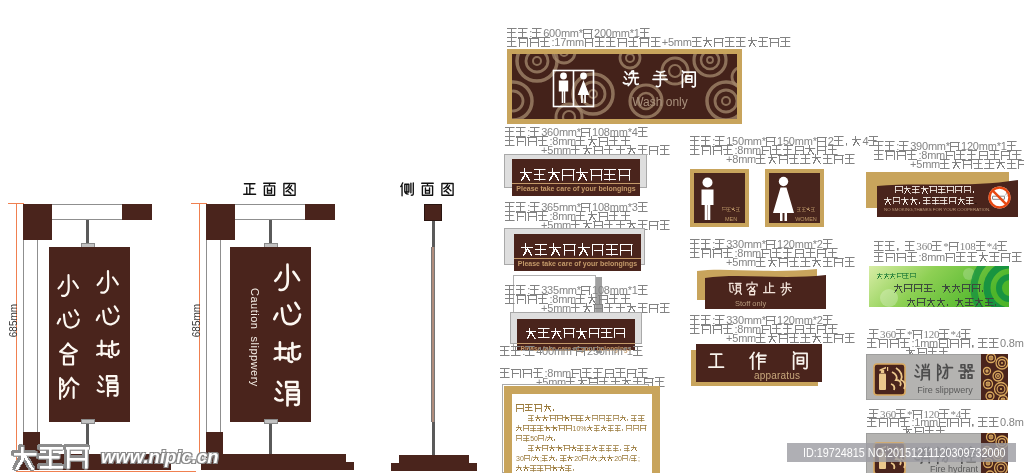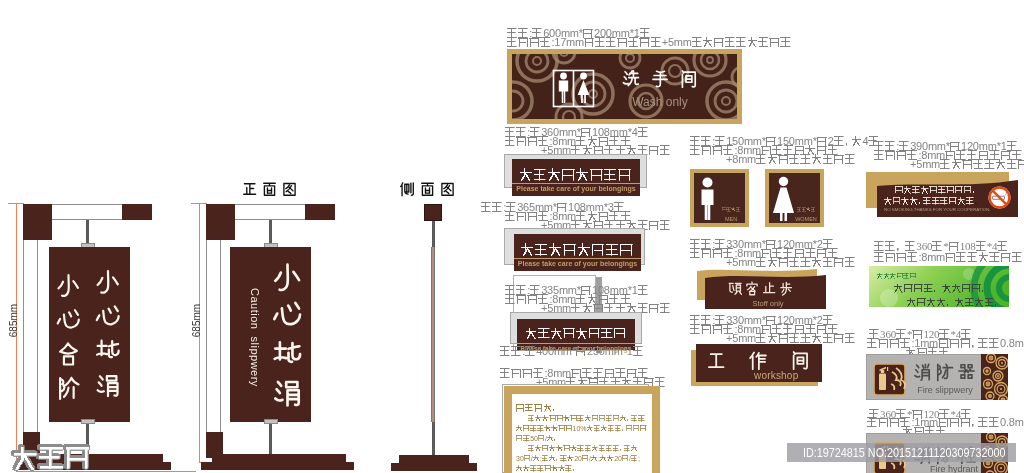--- a/index.html
+++ b/index.html
@@ -294,21 +294,21 @@
 <div class="ab" style="left:504px;top:154px;width:143px;height:34px;background:#dedede;border:1px solid #a9a9a9"></div>
 
 <div class="ab" style="left:512px;top:159px;width:128px;height:37px;background:#4a241c"></div>
 
 <div class="ab" style="left:519.4px;top:167px;--c:#fff;font-size:14px;white-space:nowrap"><i class="k kC"></i><i class="k kA"></i><i class="k kC"></i><i class="k kB"></i><i class="k kC"></i><i class="k kB"></i><i class="k kA"></i><i class="k kB"></i></div>
 
 <div class="ab" style="left:512px;top:182.5px;width:128px;height:1.5px;background:#c49a6a"></div>
 
 <div class="ab" style="left:512px;top:184.5px;width:128px;text-align:center;font-size:7px;font-weight:bold;color:#c49a6a;letter-spacing:0;white-space:nowrap">Please take care of your belongings</div>
 
-<div class="ab spec" style="left:481px;top:202px;"><i class="k kA"></i><i class="k kA"></i>:<i class="k kA"></i>365mm*<i class="k kB"></i>108mm*3<i class="k kA"></i></div>
+<div class="ab spec" style="left:505px;top:202px;"><i class="k kA"></i><i class="k kA"></i>:<i class="k kA"></i>365mm*<i class="k kB"></i>108mm*3<i class="k kA"></i></div>
 
 <div class="ab spec" style="left:505px;top:211px;"><i class="k kA"></i><i class="k kB"></i><i class="k kB"></i><i class="k kA"></i>:8mm<i class="k kA"></i><i class="k kC"></i><i class="k kB"></i><i class="k kA"></i><i class="k kA"></i></div>
 
 <div class="ab spec" style="left:541px;top:220px;">+5mm<i class="k kA"></i><i class="k kC"></i><i class="k kB"></i><i class="k kA"></i><i class="k kA"></i><i class="k kC"></i><i class="k kA"></i><i class="k kB"></i><i class="k kA"></i></div>
 
 <div class="ab" style="left:504px;top:228px;width:141px;height:37px;background:#dedede;border:1px solid #a9a9a9"></div>
 
 <div class="ab" style="left:514px;top:234px;width:127px;height:37px;background:#4a241c"></div>
 
 <div class="ab" style="left:520.9px;top:242px;--c:#fff;font-size:14px;white-space:nowrap"><i class="k kC"></i><i class="k kA"></i><i class="k kC"></i><i class="k kB"></i><i class="k kC"></i><i class="k kB"></i><i class="k kA"></i><i class="k kB"></i></div>
@@ -405,21 +405,21 @@
 <svg class="ab" style="left:744px;top:281px;color:#f3e4da" width="16" height="16">
       <use href="#g-ke"></use>
     </svg>
 <svg class="ab" style="left:761px;top:281px;color:#f3e4da" width="16" height="16">
       <use href="#g-zhi"></use>
     </svg>
 <svg class="ab" style="left:778px;top:281px;color:#f3e4da" width="16" height="16">
       <use href="#g-bu"></use>
     </svg>
 
-<div class="ab" style="left:735px;top:299px;width:66px;text-align:center;font-size:7.5px;color:#b89a7c">Stoff only</div>
+<div class="ab" style="left:735px;top:299px;width:66px;font-size:7.5px;color:#b89a7c">Stoff only</div>
 
 <div class="ab spec" style="left:690px;top:315px;"><i class="k kA"></i><i class="k kA"></i>:<i class="k kA"></i>330mm*<i class="k kB"></i>120mm*2<i class="k kA"></i></div>
 
 <div class="ab spec" style="left:690px;top:324px;"><i class="k kA"></i><i class="k kB"></i><i class="k kB"></i><i class="k kA"></i>:8mm<i class="k kB"></i><i class="k kA"></i><i class="k kA"></i><i class="k kB"></i><i class="k kA"></i><i class="k kB"></i><i class="k kA"></i></div>
 
 <div class="ab spec" style="left:726px;top:333px;">+5mm<i class="k kA"></i><i class="k kC"></i><i class="k kB"></i><i class="k kA"></i><i class="k kA"></i><i class="k kC"></i><i class="k kA"></i><i class="k kB"></i><i class="k kA"></i></div>
 
 <div class="ab" style="left:691px;top:350px;width:127px;height:36px;background:#c8a45c"></div>
 
 <div class="ab" style="left:696px;top:344px;width:126px;height:38px;background:#4a241c"></div>
@@ -427,21 +427,21 @@
 <svg class="ab" style="left:705px;top:350px;color:#f8f2ec" width="22" height="22">
       <use href="#g-gong"></use>
     </svg>
 <svg class="ab" style="left:747px;top:350px;color:#f8f2ec" width="22" height="22">
       <use href="#g-zuo"></use>
     </svg>
 <svg class="ab" style="left:789px;top:350px;color:#f8f2ec" width="22" height="22">
       <use href="#g-jian"></use>
     </svg>
 
-<div class="ab" style="left:754px;top:370px;font-size:10px;color:#c8a87c;letter-spacing:0.2px">workshop</div>
+<div class="ab" style="left:754px;top:370px;font-size:10px;color:#c8a87c;letter-spacing:0.2px">apparatus</div>
 
 <div class="ab spec" style="left:874px;top:141px;"><i class="k kA"></i><i class="k kA"></i>:<i class="k kA"></i>390mm*<i class="k kB"></i>120mm*1<i class="k kA"></i></div>
 
 <div class="ab spec" style="left:874px;top:150px;"><i class="k kA"></i><i class="k kB"></i><i class="k kB"></i><i class="k kA"></i>:8mm<i class="k kB"></i><i class="k kA"></i><i class="k kA"></i><i class="k kB"></i><i class="k kA"></i><i class="k kB"></i><i class="k kA"></i></div>
 
 <div class="ab spec" style="left:910px;top:159px;">+5mm<i class="k kA"></i><i class="k kC"></i><i class="k kB"></i><i class="k kA"></i><i class="k kA"></i><i class="k kC"></i><i class="k kA"></i><i class="k kB"></i><i class="k kA"></i></div>
 
 <div class="ab" style="left:866px;top:172px;width:143px;height:36px;background:#c8a45c"></div>
 
 <svg class="ab" style="left:877px;top:179px" width="141" height="38" viewBox="0 0 141 38">
@@ -651,12 +651,13 @@
     </svg>
 
 <div class="ab" style="left:912px;top:464px;width:66px;text-align:right;font-size:9px;color:#5a5a5a">Fire hydrant</div>
 
 <div class="ab" style="left:787px;top:443px;width:229px;height:19px;background:rgba(158,158,163,0.82)"></div>
 
 <div class="ab" style="left:803px;top:443px;height:19px;line-height:19.5px;font-size:13.5px;color:#fdfdfd;white-space:nowrap;transform:scaleX(0.8);transform-origin:0 50%">ID:19724815 NO:20151211120309732000</div>
 
 <div class="ab" style="left:13px;top:444px;--c:#fff;font-size:26px;font-style:italic;filter:drop-shadow(1.2px 0.6px 0 #8c8c8c) drop-shadow(-1.2px -0.6px 0 #8c8c8c) drop-shadow(0.6px -1.2px 0 #8c8c8c) drop-shadow(-0.6px 1.2px 0 #8c8c8c);white-space:nowrap"><i class="k kC"></i><i class="k kA"></i><i class="k kB"></i></div>
 
+<div class="ab" style="left:101px;top:446px;font-size:18.5px;font-weight:bold;font-style:italic;color:#fff;text-shadow:1.2px 1.2px 0 #8a8a8a,-1.2px -1.2px 0 #8a8a8a,1.2px -1.2px 0 #8a8a8a,-1.2px 1.2px 0 #8a8a8a;letter-spacing:0">www.nipic.cn</div>
 </div>
 </body></html>

